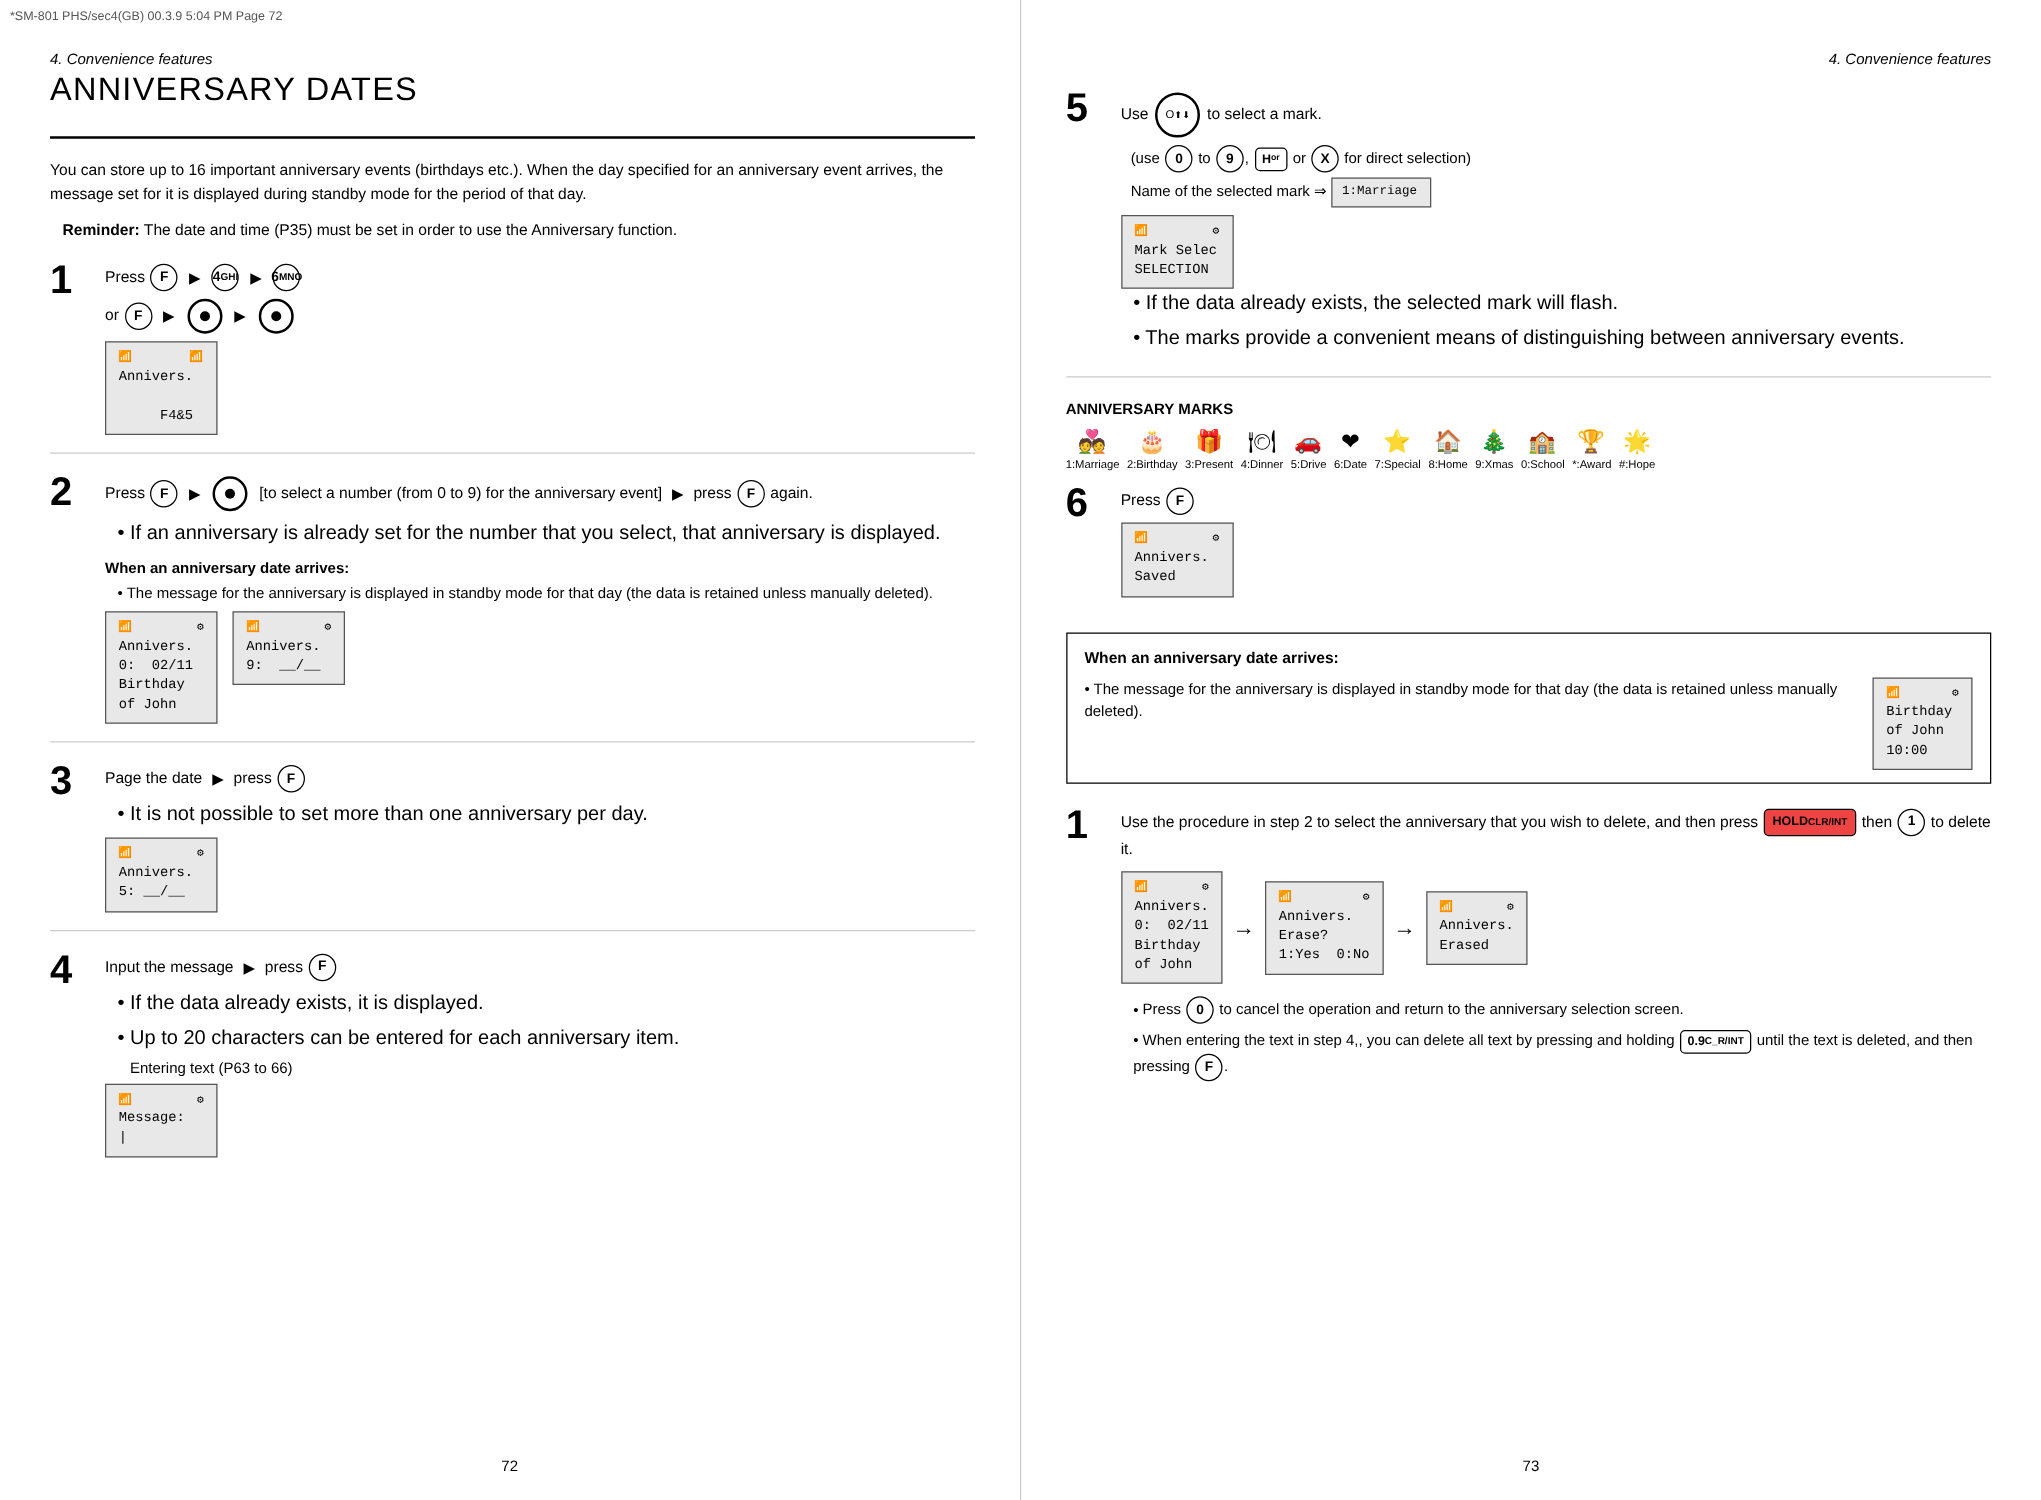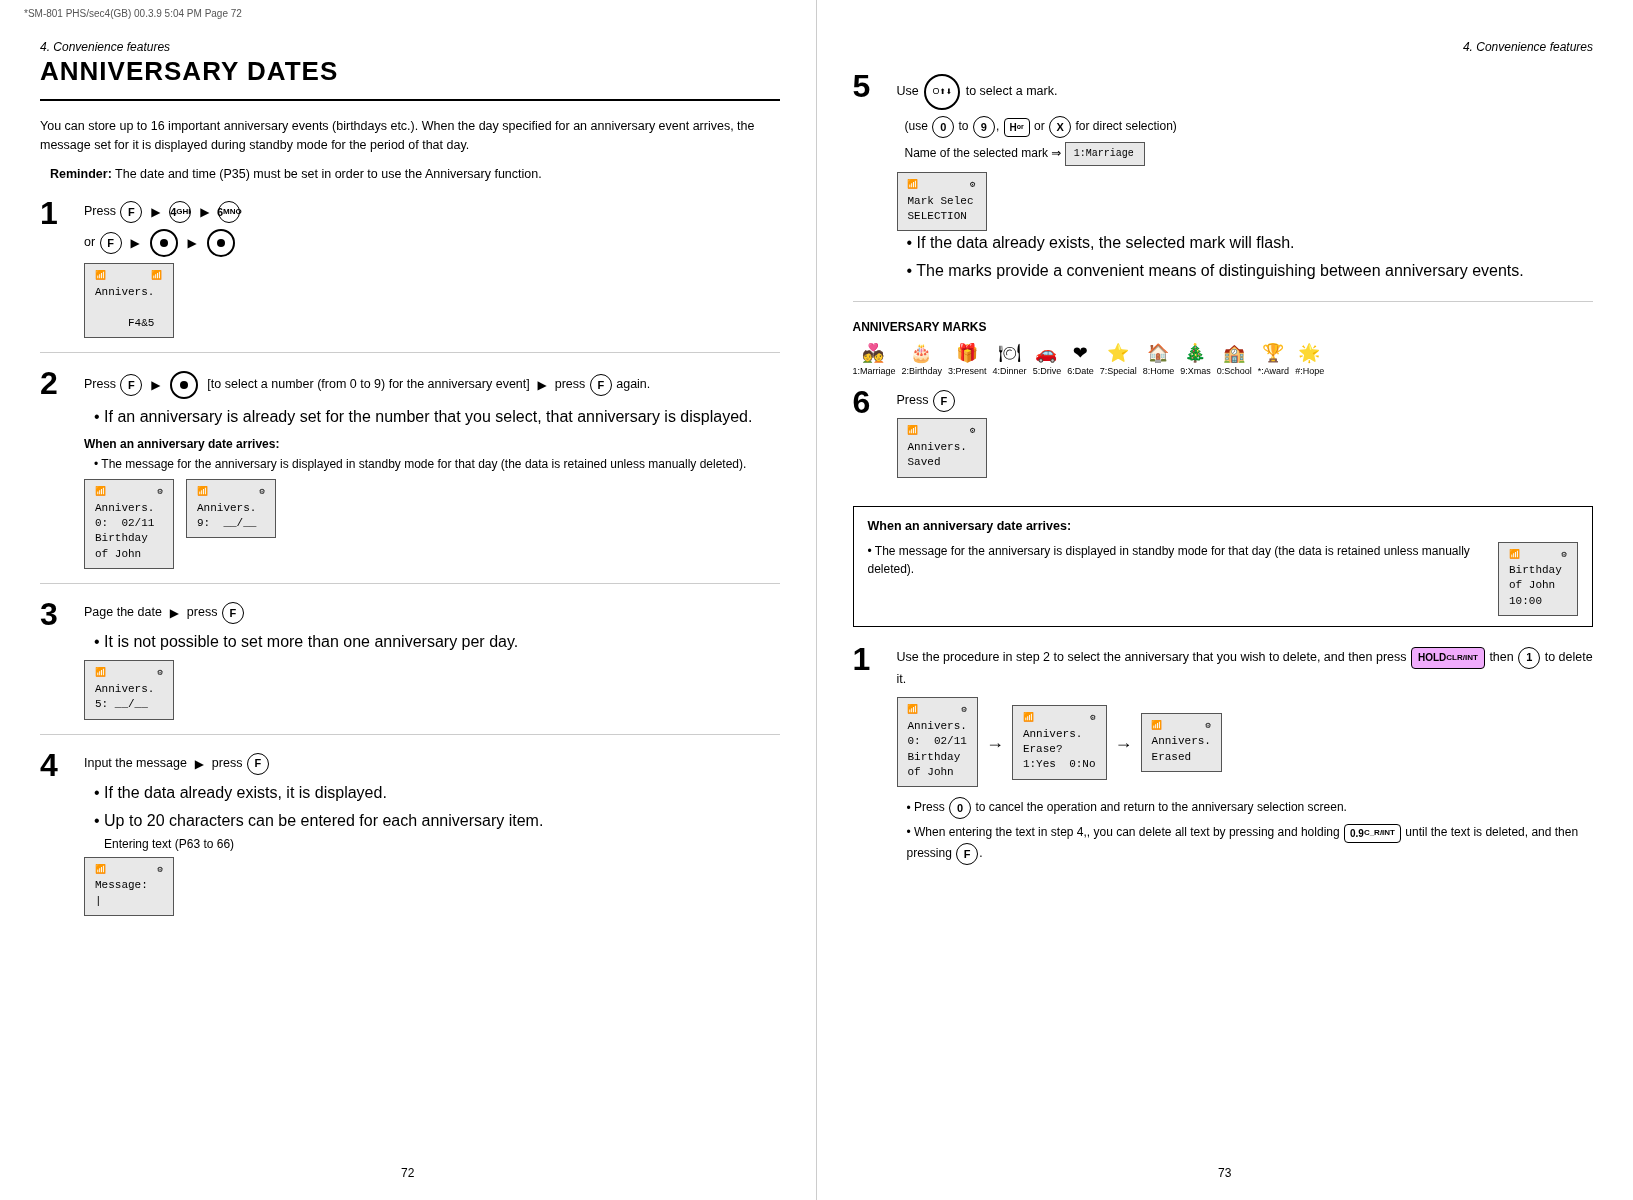--- a/index.html
+++ b/index.html
@@ -17,21 +17,21 @@
       min-height: 1200px;
       background: #fff;
       position: relative;
     }
     
     .corner-mark {
       position: absolute;
       font-size: 10px;
       color: #555;
     }
-    .corner-tl { top: 8px; left: 24px; text-align: center; }
+    .corner-tl { top: 8px; left: 8px; text-align: center; }
     
     .left-col {
       width: 50%;
       padding: 40px 36px 40px 40px;
       border-right: 1px solid #ccc;
       position: relative;
     }
     .right-col {
       width: 50%;
       padding: 40px 40px 40px 36px;
@@ -39,24 +39,24 @@
     }
     
     .section-label {
       font-size: 12px;
       font-style: italic;
       margin-bottom: 2px;
       color: #000;
     }
     .section-title {
       font-size: 26px;
-      font-weight: bold;
+      font-weight: normal;
       letter-spacing: 1px;
       border-bottom: 2px solid #000;
-      padding-bottom: 12px;
+      padding-bottom: 22px;
       margin-bottom: 16px;
     }
     .right-section-label {
       font-size: 12px;
       font-style: italic;
       text-align: right;
       margin-bottom: 20px;
     }
     
     .intro-text {
@@ -163,21 +163,21 @@
     }
     .key-hold {
       display: inline-flex;
       align-items: center;
       justify-content: center;
       border: 1.5px solid #000;
       border-radius: 4px;
       padding: 2px 6px;
       font-size: 10px;
       font-weight: bold;
-      background: #f0abfc;
+      background: #ef4444;
       vertical-align: middle;
       margin: 0 1px;
     }
     .arrow-key {
       display: inline-flex;
       align-items: center;
       justify-content: center;
       width: 18px;
       height: 18px;
       font-size: 12px;

